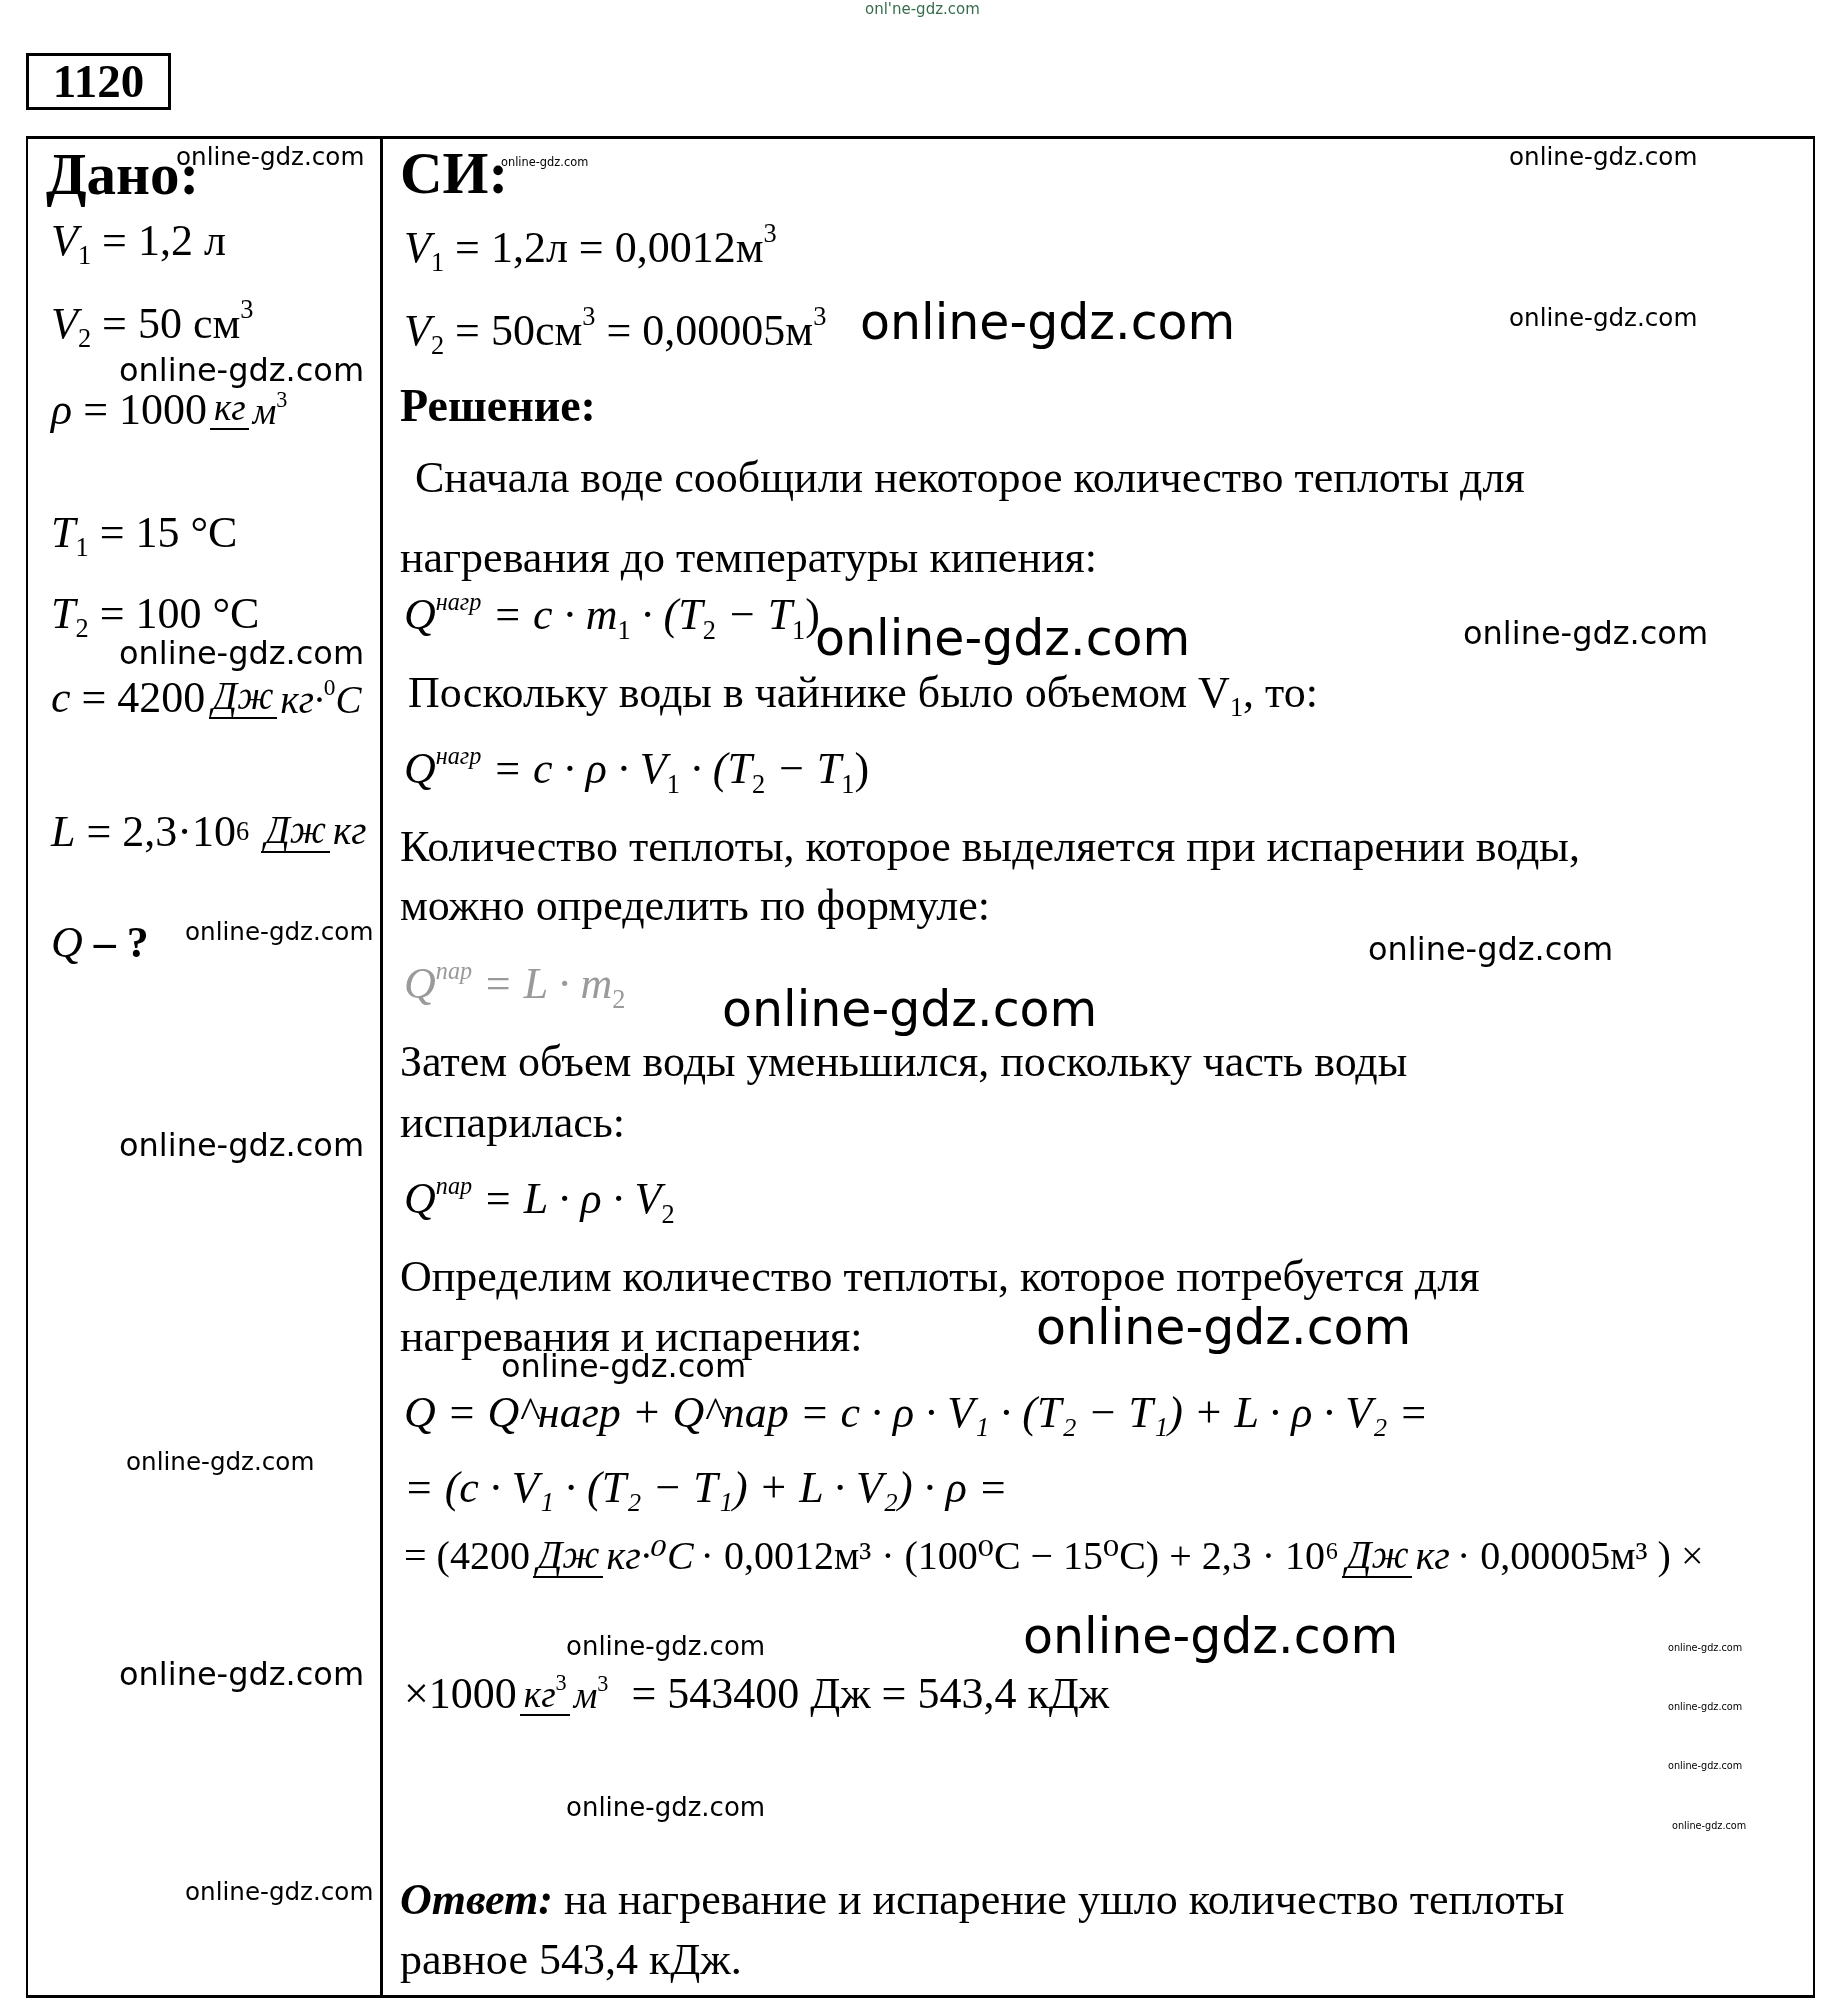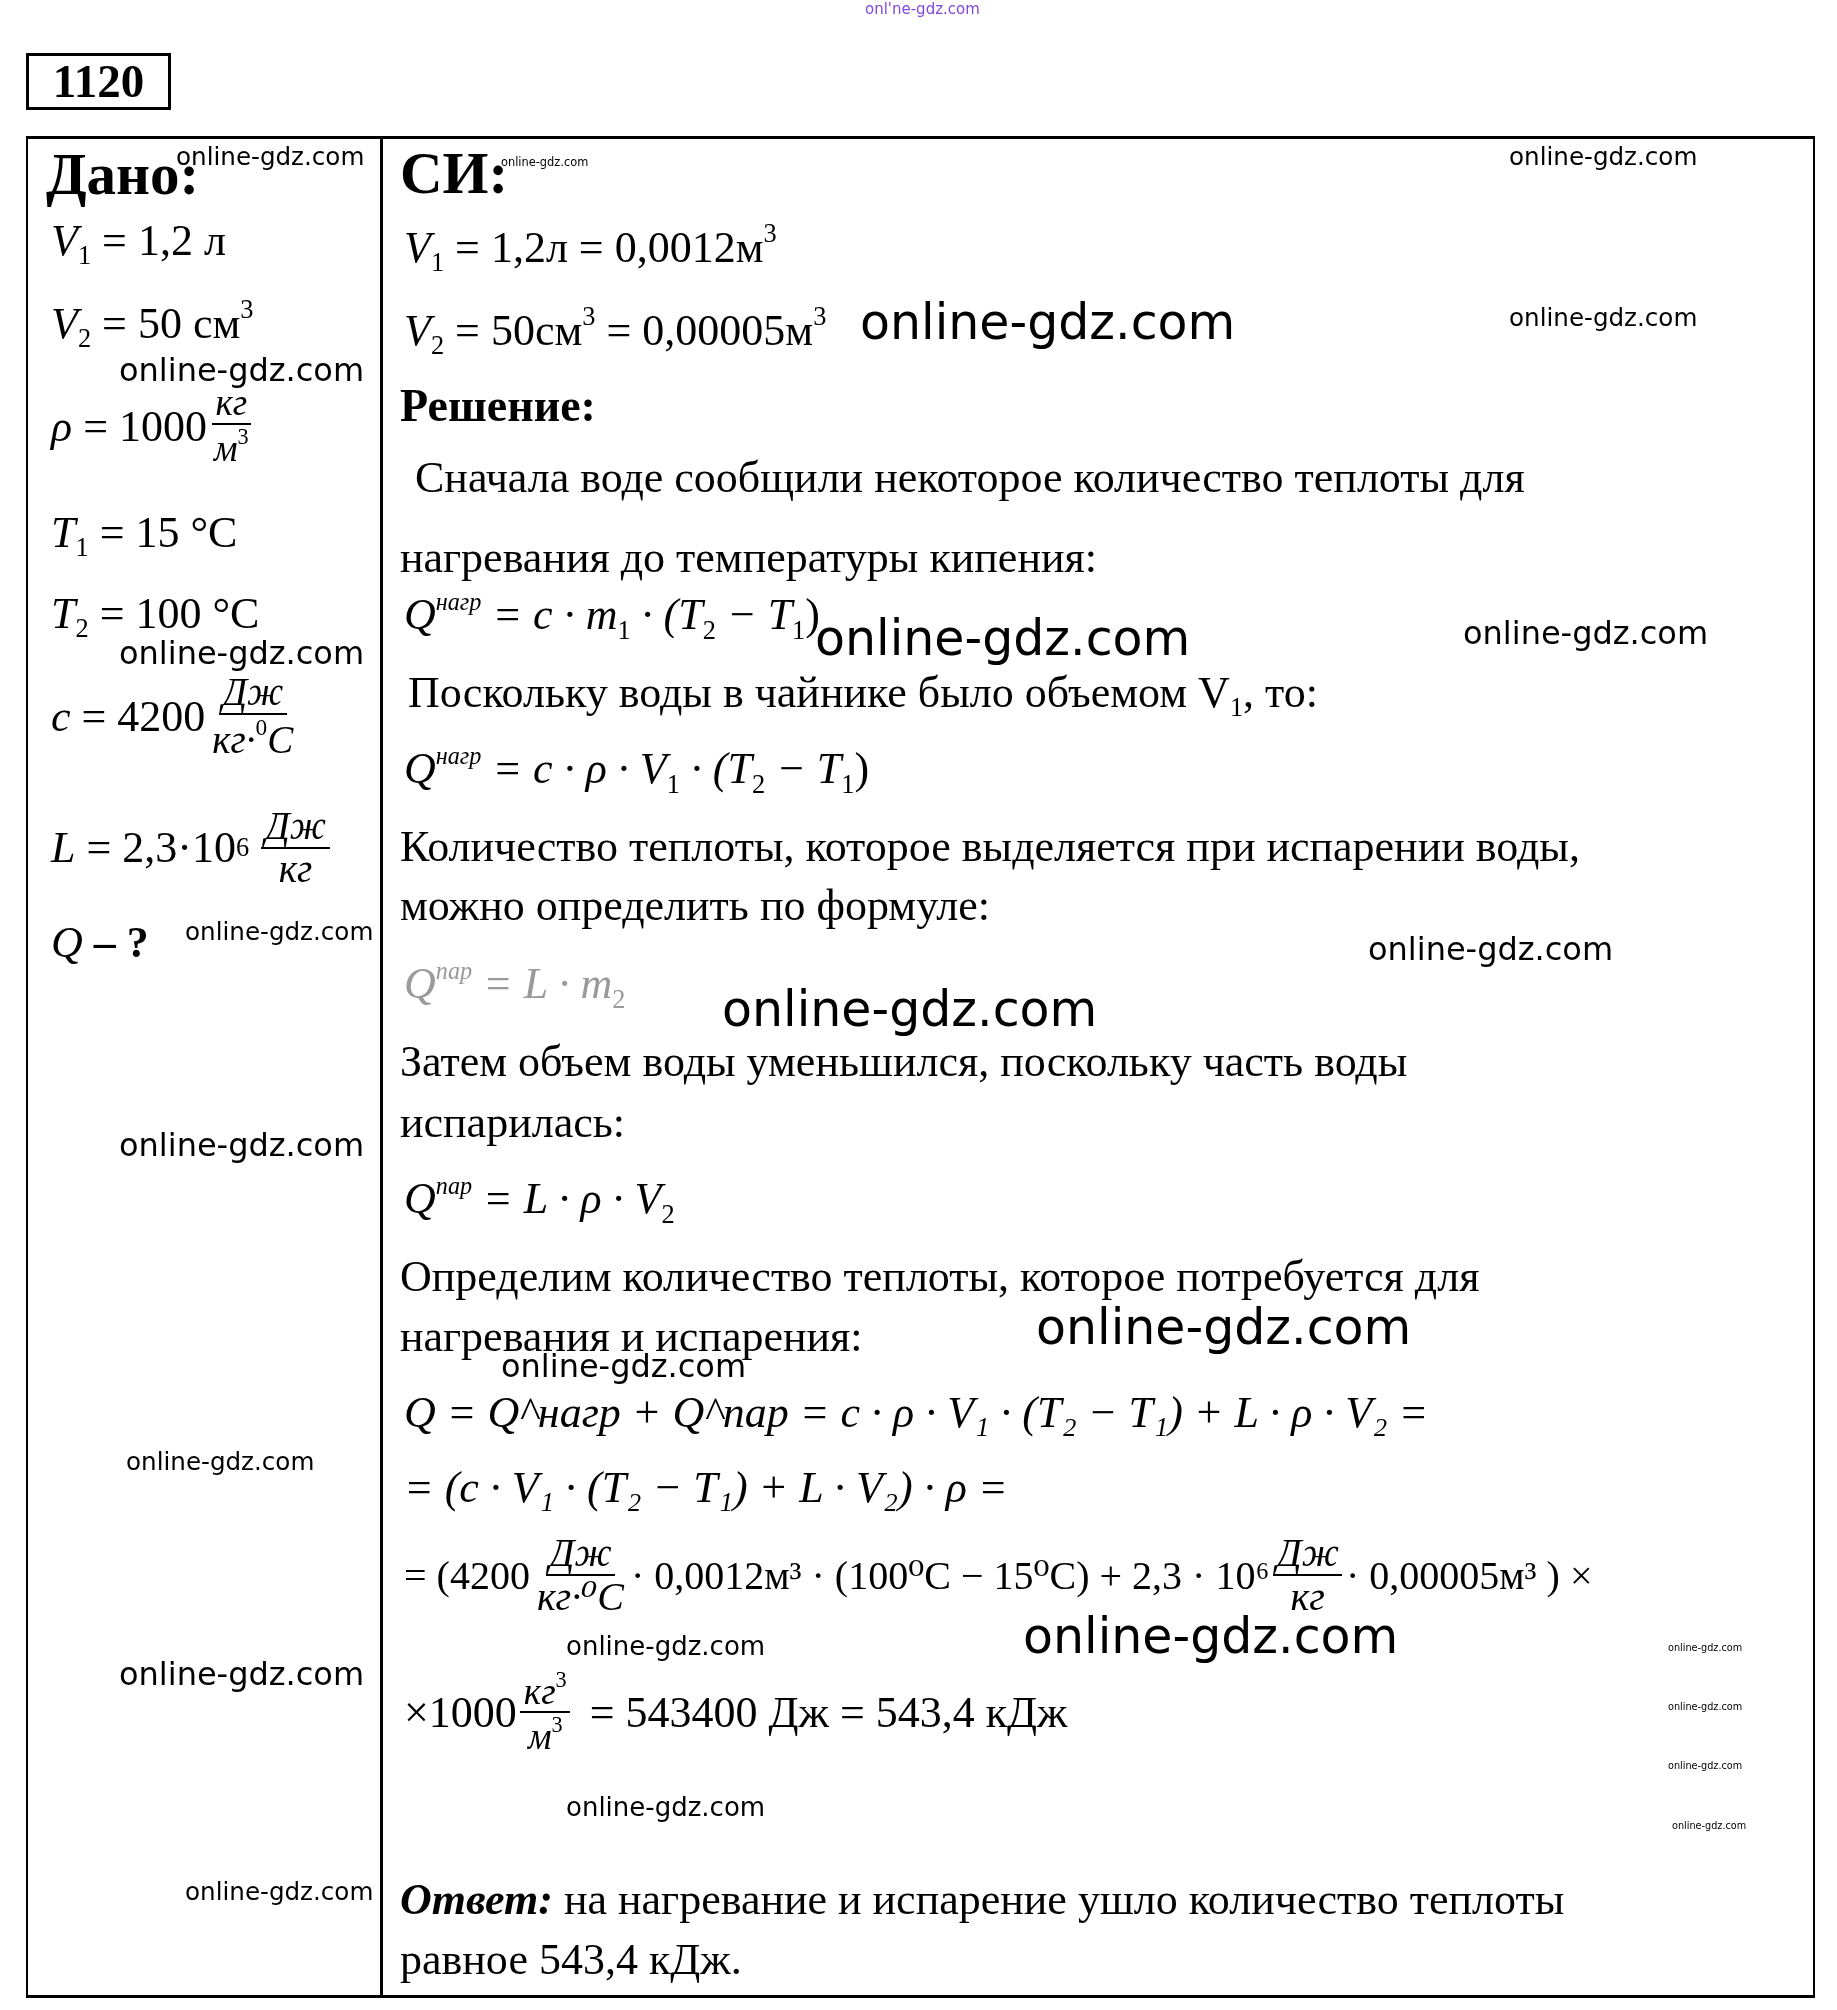--- a/index.html
+++ b/index.html
@@ -1,34 +1,34 @@
 <!DOCTYPE html>
 <html style="font-size:14px"><head>
 <meta charset="utf-8">
 <style>
   html, body { margin:0; padding:0; background:#ffffff; }
   body { width:1837px; height:2010px; position:relative; overflow:hidden;
          font-family:"Liberation Serif", "DejaVu Serif", serif; color:#000; }
   .abs { position:absolute; white-space:nowrap; }
   .wm { font-family:"DejaVu Sans", "Liberation Sans", sans-serif; color:#000; position:absolute; white-space:nowrap; }
-  .wm-top { font-family:"DejaVu Sans", sans-serif; color:#6d28d9; font-size:15px; left:865px; top:0px; position:absolute; opacity:.85; }
+  .wm-top { font-family:"DejaVu Sans", sans-serif; color:#14532d; font-size:15px; left:865px; top:0px; position:absolute; opacity:.85; }
   .task-box { position:absolute; left:26px; top:53px; width:139px; height:51px; border:3.5px solid #000;
               font-family:"Liberation Serif", serif; font-weight:bold; font-size:47px; line-height:51px; text-align:center; }
   .table { position:absolute; left:26px; top:136px; width:1785px; height:1856px; border:2.6px solid #000; border-top-width:3.5px; border-bottom-width:3.5px; }
   .divider { position:absolute; left:380px; top:136px; width:2.6px; height:1859px; background:#000; }
   .h-bold { font-weight:bold; font-size:59px; }
   .h-bold-cond { font-weight:bold; font-size:46px; }
   .given { font-size:44px; }
   .txt { font-size:44px; }
   .math { font-style:italic; font-size:44px; }
   .math .up { font-style:normal; }
   .sub { font-size:0.6em; vertical-align:-0.35em; font-style:normal; }
   .sup { font-size:0.6em; vertical-align:0.75em; font-style:normal; }
   .supi { font-size:0.55em; vertical-align:0.8em; font-style:italic; }
-  .frac { display:inline-flex; flex-direction:column; align-items:center; vertical-align:middle; margin:0 3.5px; font-style:italic; }
+  .frac { display:inline-flex; align-items:center; vertical-align:middle; margin:0 3.5px; font-style:italic; }
   .frac .num { border-bottom:2.6px solid #000; padding:0 3.5px; line-height:1.05; }
   .frac .den { padding:0 3.5px; line-height:1.05; }
   .faded { color:#9a9a9a; }
   .answer-label { font-weight:bold; font-style:italic; }
 </style>
 </head>
 <body>
 
 <div class="wm-top">onl'ne-gdz.com</div>
 

